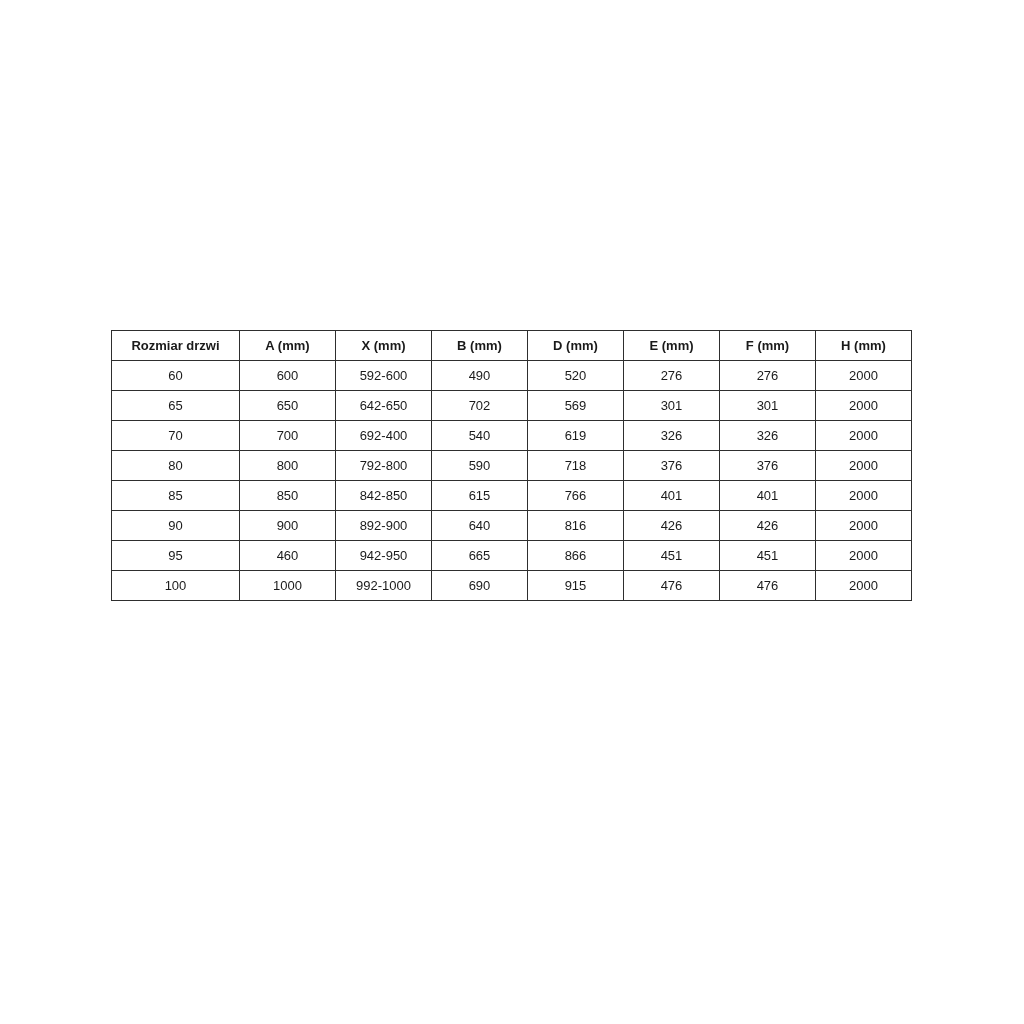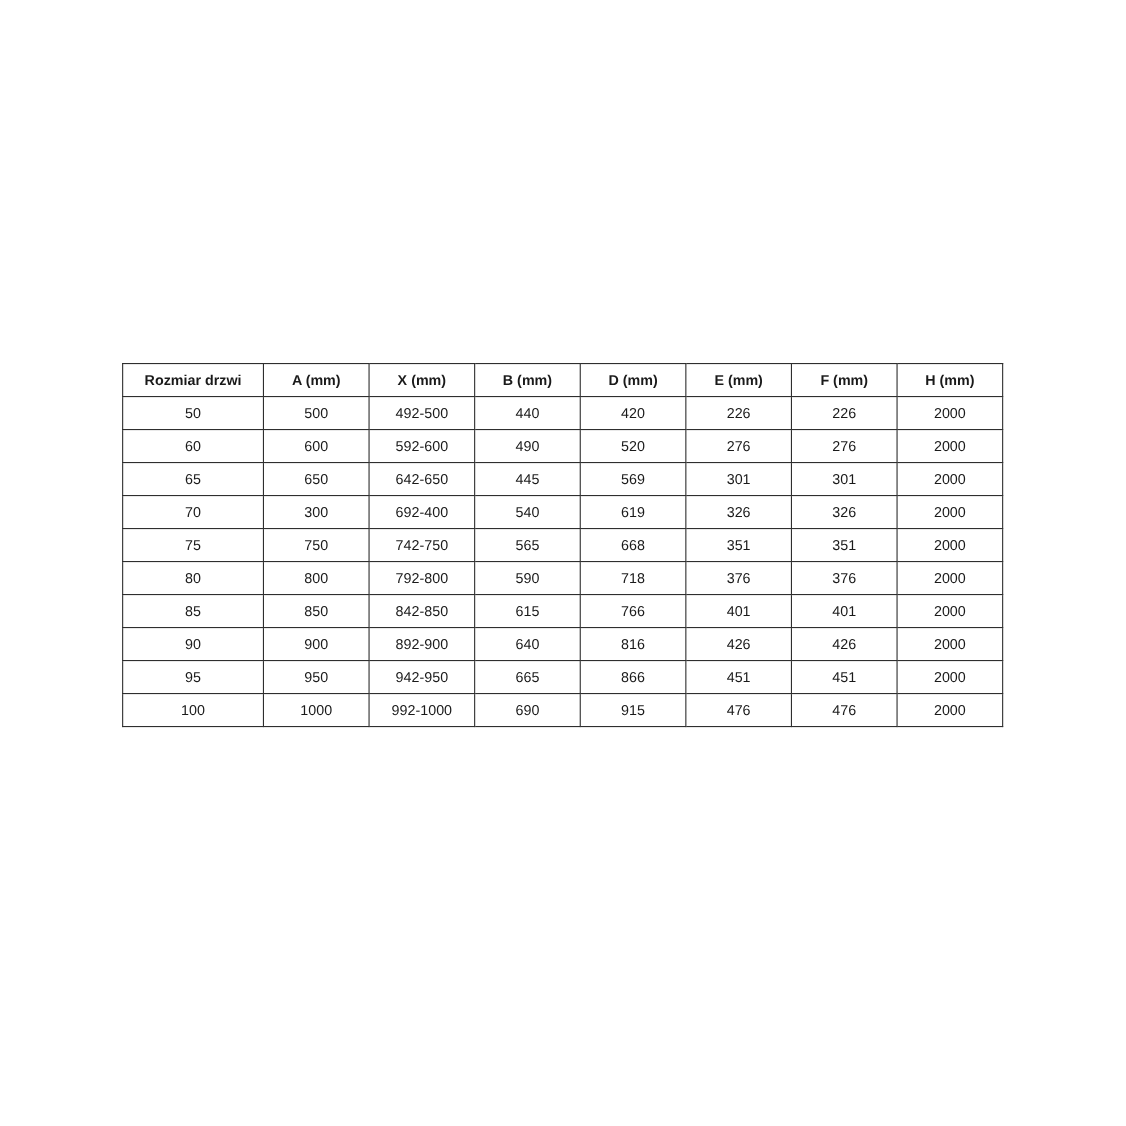--- a/index.html
+++ b/index.html
@@ -62,67 +62,47 @@
           <th>X (mm)</th>
           <th>B (mm)</th>
           <th>D (mm)</th>
           <th>E (mm)</th>
           <th>F (mm)</th>
           <th>H (mm)</th>
         </tr>
     </thead>
     <tbody>
         <tr>
-          <td>50</td>
-          <td>500</td>
-          <td>492-500</td>
-          <td>440</td>
-          <td>420</td>
-          <td>226</td>
-          <td>226</td>
-          <td>2000</td>
-        </tr>
-        <tr>
           <td>60</td>
           <td>600</td>
           <td>592-600</td>
           <td>490</td>
           <td>520</td>
           <td>276</td>
           <td>276</td>
           <td>2000</td>
         </tr>
         <tr>
           <td>65</td>
           <td>650</td>
           <td>642-650</td>
-          <td>445</td>
+          <td>702</td>
           <td>569</td>
           <td>301</td>
           <td>301</td>
           <td>2000</td>
         </tr>
         <tr>
           <td>70</td>
-          <td>300</td>
+          <td>700</td>
           <td>692-400</td>
           <td>540</td>
           <td>619</td>
           <td>326</td>
           <td>326</td>
-          <td>2000</td>
-        </tr>
-        <tr>
-          <td>75</td>
-          <td>750</td>
-          <td>742-750</td>
-          <td>565</td>
-          <td>668</td>
-          <td>351</td>
-          <td>351</td>
           <td>2000</td>
         </tr>
         <tr>
           <td>80</td>
           <td>800</td>
           <td>792-800</td>
           <td>590</td>
           <td>718</td>
           <td>376</td>
           <td>376</td>
@@ -143,21 +123,21 @@
           <td>900</td>
           <td>892-900</td>
           <td>640</td>
           <td>816</td>
           <td>426</td>
           <td>426</td>
           <td>2000</td>
         </tr>
         <tr>
           <td>95</td>
-          <td>950</td>
+          <td>460</td>
           <td>942-950</td>
           <td>665</td>
           <td>866</td>
           <td>451</td>
           <td>451</td>
           <td>2000</td>
         </tr>
         <tr>
           <td>100</td>
           <td>1000</td>

